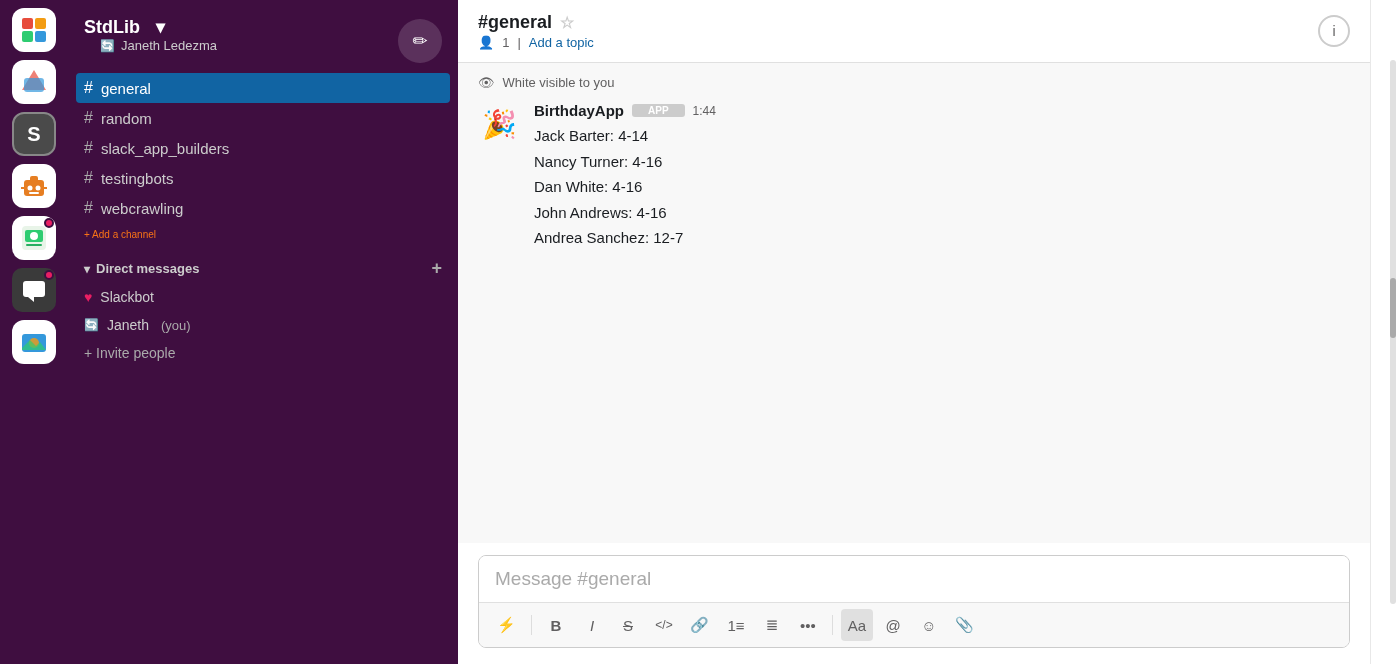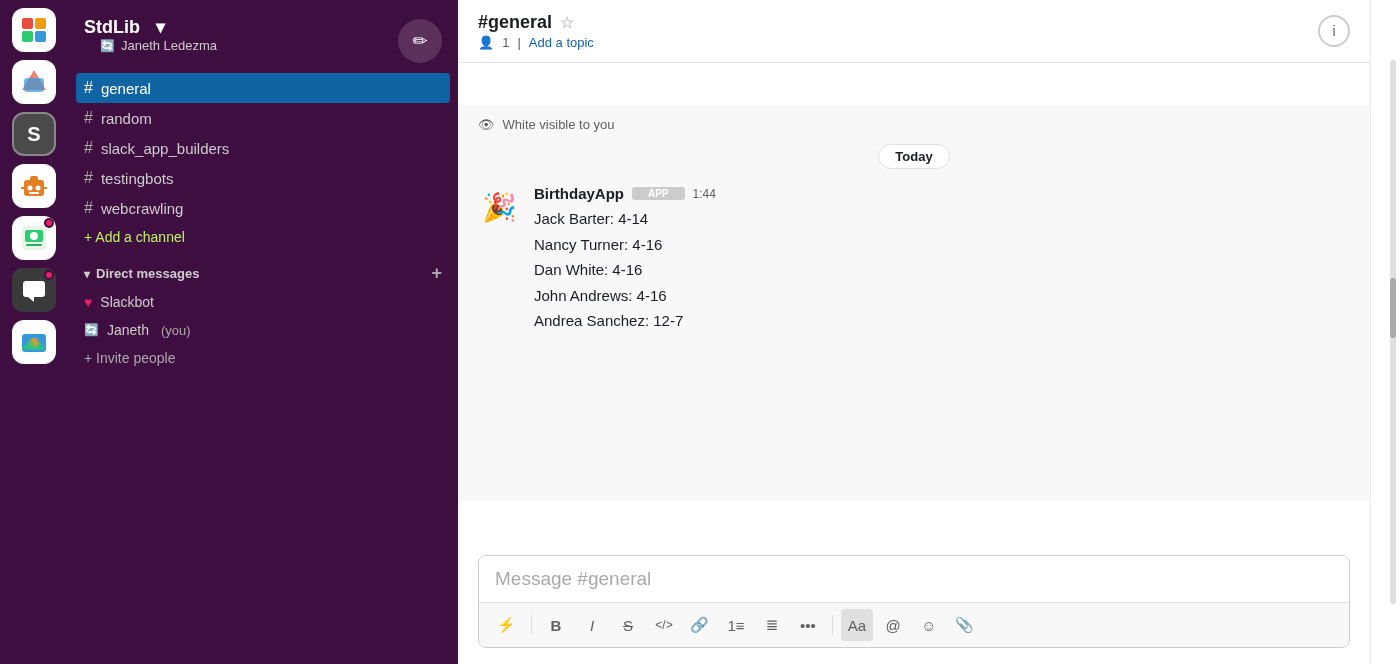--- a/index.html
+++ b/index.html
@@ -65,33 +65,32 @@
       padding: 6px 16px; cursor: pointer; font-size: 15px; color: #ccc;
     }
     .channel-item.active { background: #1164a3; color: #fff; border-radius: 4px; margin: 0 8px; padding: 6px 8px; }
     .channel-item .hash { font-size: 16px; color: #aaa; }
     .channel-item.active .hash { color: #fff; }
     .section-label {
       padding: 12px 16px 4px; color: #ccc; font-size: 13px; font-weight: 600;
       display: flex; align-items: center; gap: 6px;
     }
     .section-label .add-btn { margin-left: auto; font-size: 18px; cursor: pointer; color: #aaa; }
-    .add-channel { padding: 6px 16px; color: #bef264; font-size: 14px; cursor: pointer; }
+    .add-channel { padding: 6px 16px; color: #f97316; font-size: 10px; cursor: pointer; }
     .dm-item { display: flex; align-items: center; gap: 8px; padding: 6px 16px; font-size: 14px; color: #ccc; cursor: pointer; }
     .dm-heart { color: #e91e63; font-size: 14px; }
     .invite-people { padding: 6px 16px; color: #aaa; font-size: 14px; cursor: pointer; }
 
     
     .chat-area {
       flex: 1;
       background: #fff;
       display: flex;
       flex-direction: column;
       min-width: 0;
-      gap: 42px;
     }
     .chat-header {
       display: flex; align-items: center; justify-content: space-between;
       padding: 12px 20px; border-bottom: 1px solid #e0e0e0;
       background: #fff;
     }
     .channel-title { display: flex; align-items: center; gap: 8px; font-size: 18px; font-weight: 700; color: #1a1d21; }
     .channel-title .star-icon { color: #ccc; font-size: 16px; cursor: pointer; }
     .channel-meta { display: flex; align-items: center; gap: 8px; font-size: 13px; color: #616061; margin-top: 2px; }
     .info-btn { width: 32px; height: 32px; border-radius: 50%; border: 2px solid #ccc; background: none; display: flex; align-items: center; justify-content: center; cursor: pointer; font-size: 14px; color: #616061; }
@@ -291,23 +290,20 @@
       <span>i</span>
     </button>
   </div>
 
   <div class="chat-messages">
     <div class="only-visible">
       <span>👁</span>
       <span>White visible to you</span>
     </div>
 
-    <div class="today-divider">
-      <div class="today-badge">Today</div>
-    </div>
 
     <div class="message-block">
       <div class="avatar">🎉</div>
       <div class="message-content">
         <div class="message-header">
           <span class="sender-name">BirthdayApp</span>
           <span class="app-badge">APP</span>
           <span class="timestamp">1:44</span>
         </div>
         <div class="message-body">

